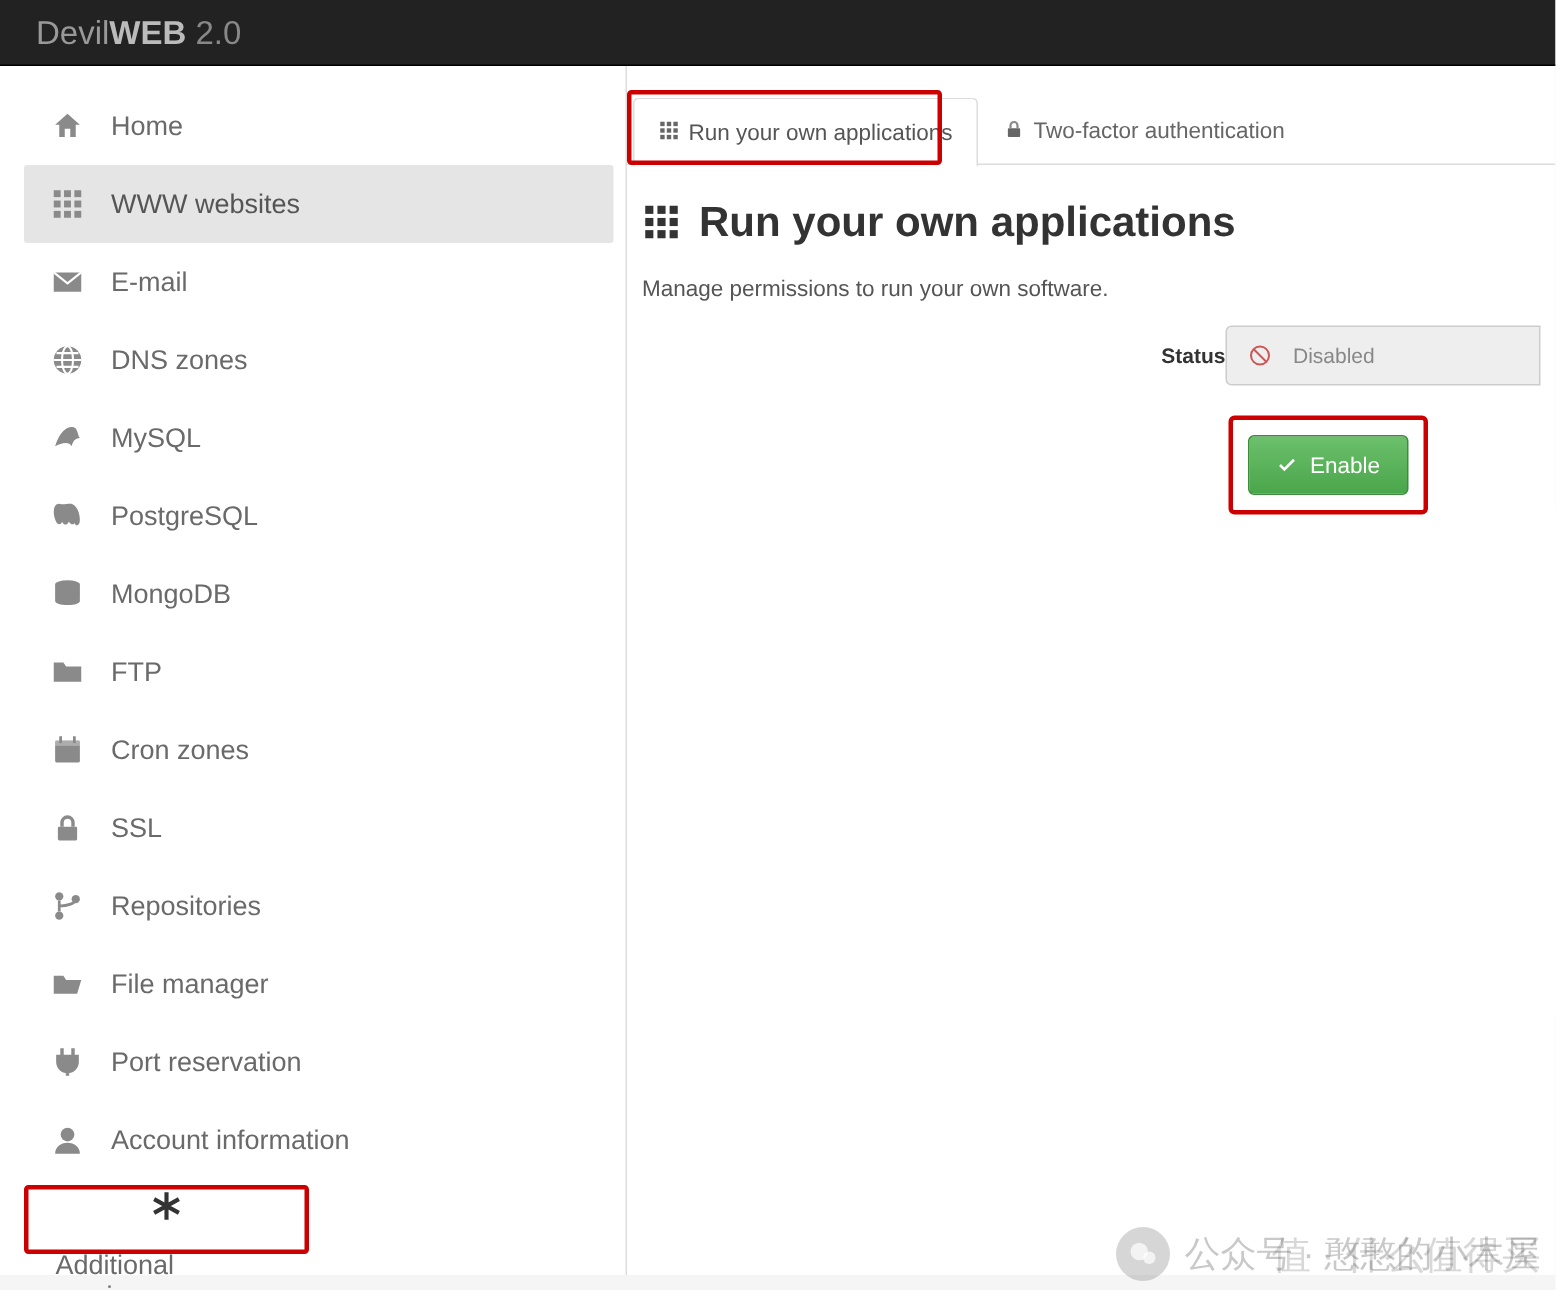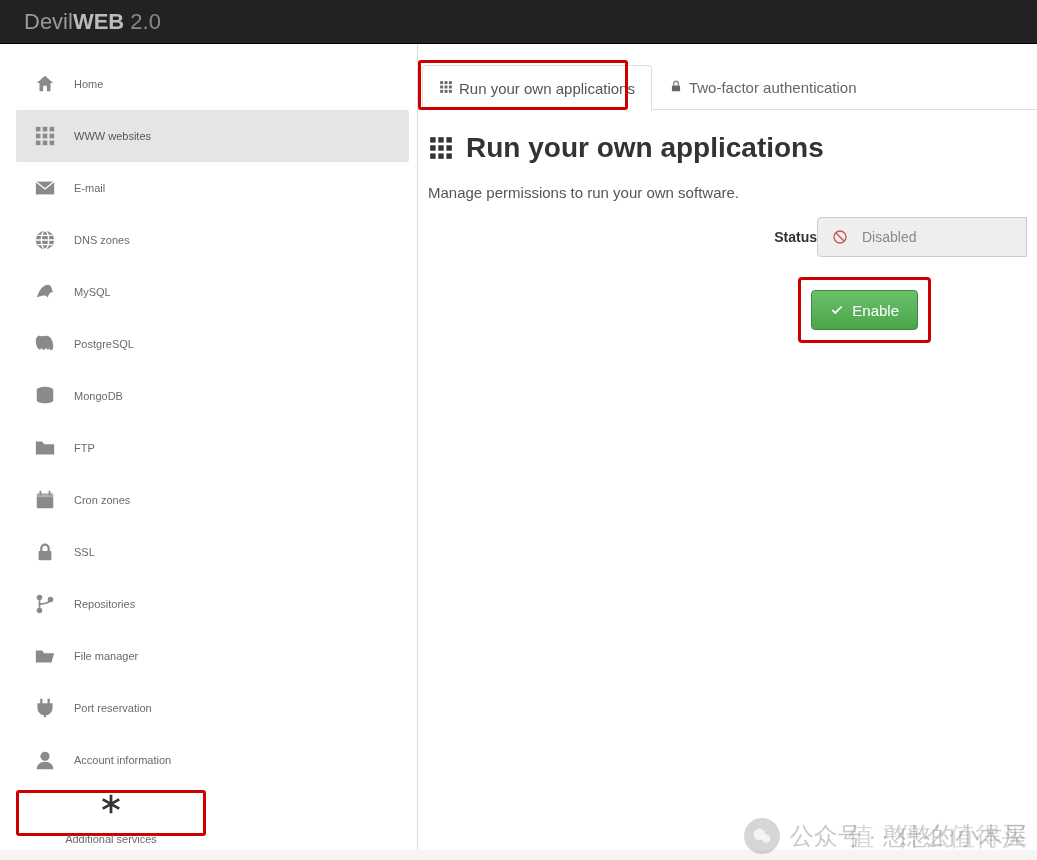--- a/index.html
+++ b/index.html
@@ -52,21 +52,21 @@
     position: relative;
   }
   .nav-item .icon {
     width: 22px;
     height: 22px;
     display: flex;
     align-items: center;
     justify-content: center;
     color: #8a8a8a;
   }
-  .nav-item .label { font-size: 11px; }
+  .nav-item .label { font-size: 18px; }
   .nav-item.highlight {
     border: 3px solid #c00;
     border-radius: 3px;
     width: 190px;
     height: 46px;
     margin-top: 4px;
     flex-direction: column;
   }
   .nav-item svg { width: 22px; height: 22px; fill: #8a8a8a; }
 
@@ -448,21 +448,21 @@
         <span class="lbl">Status</span>
         <div class="status-box">
           <svg viewBox="0 0 24 24">
               <use href="#i-ban"></use>
             </svg>
           <span>Disabled</span>
         </div>
       </div>
 
       <div class="btn-row">
-        <div class="enable-wrap" style="margin-right:96px;">
+        <div class="enable-wrap" style="margin-right:75px;">
           <button class="enable-btn">
             <svg viewBox="0 0 24 24">
                 <use href="#i-check"></use>
               </svg>
             <span>Enable</span>
           </button>
         </div>
       </div>
     </div>
   </div>

